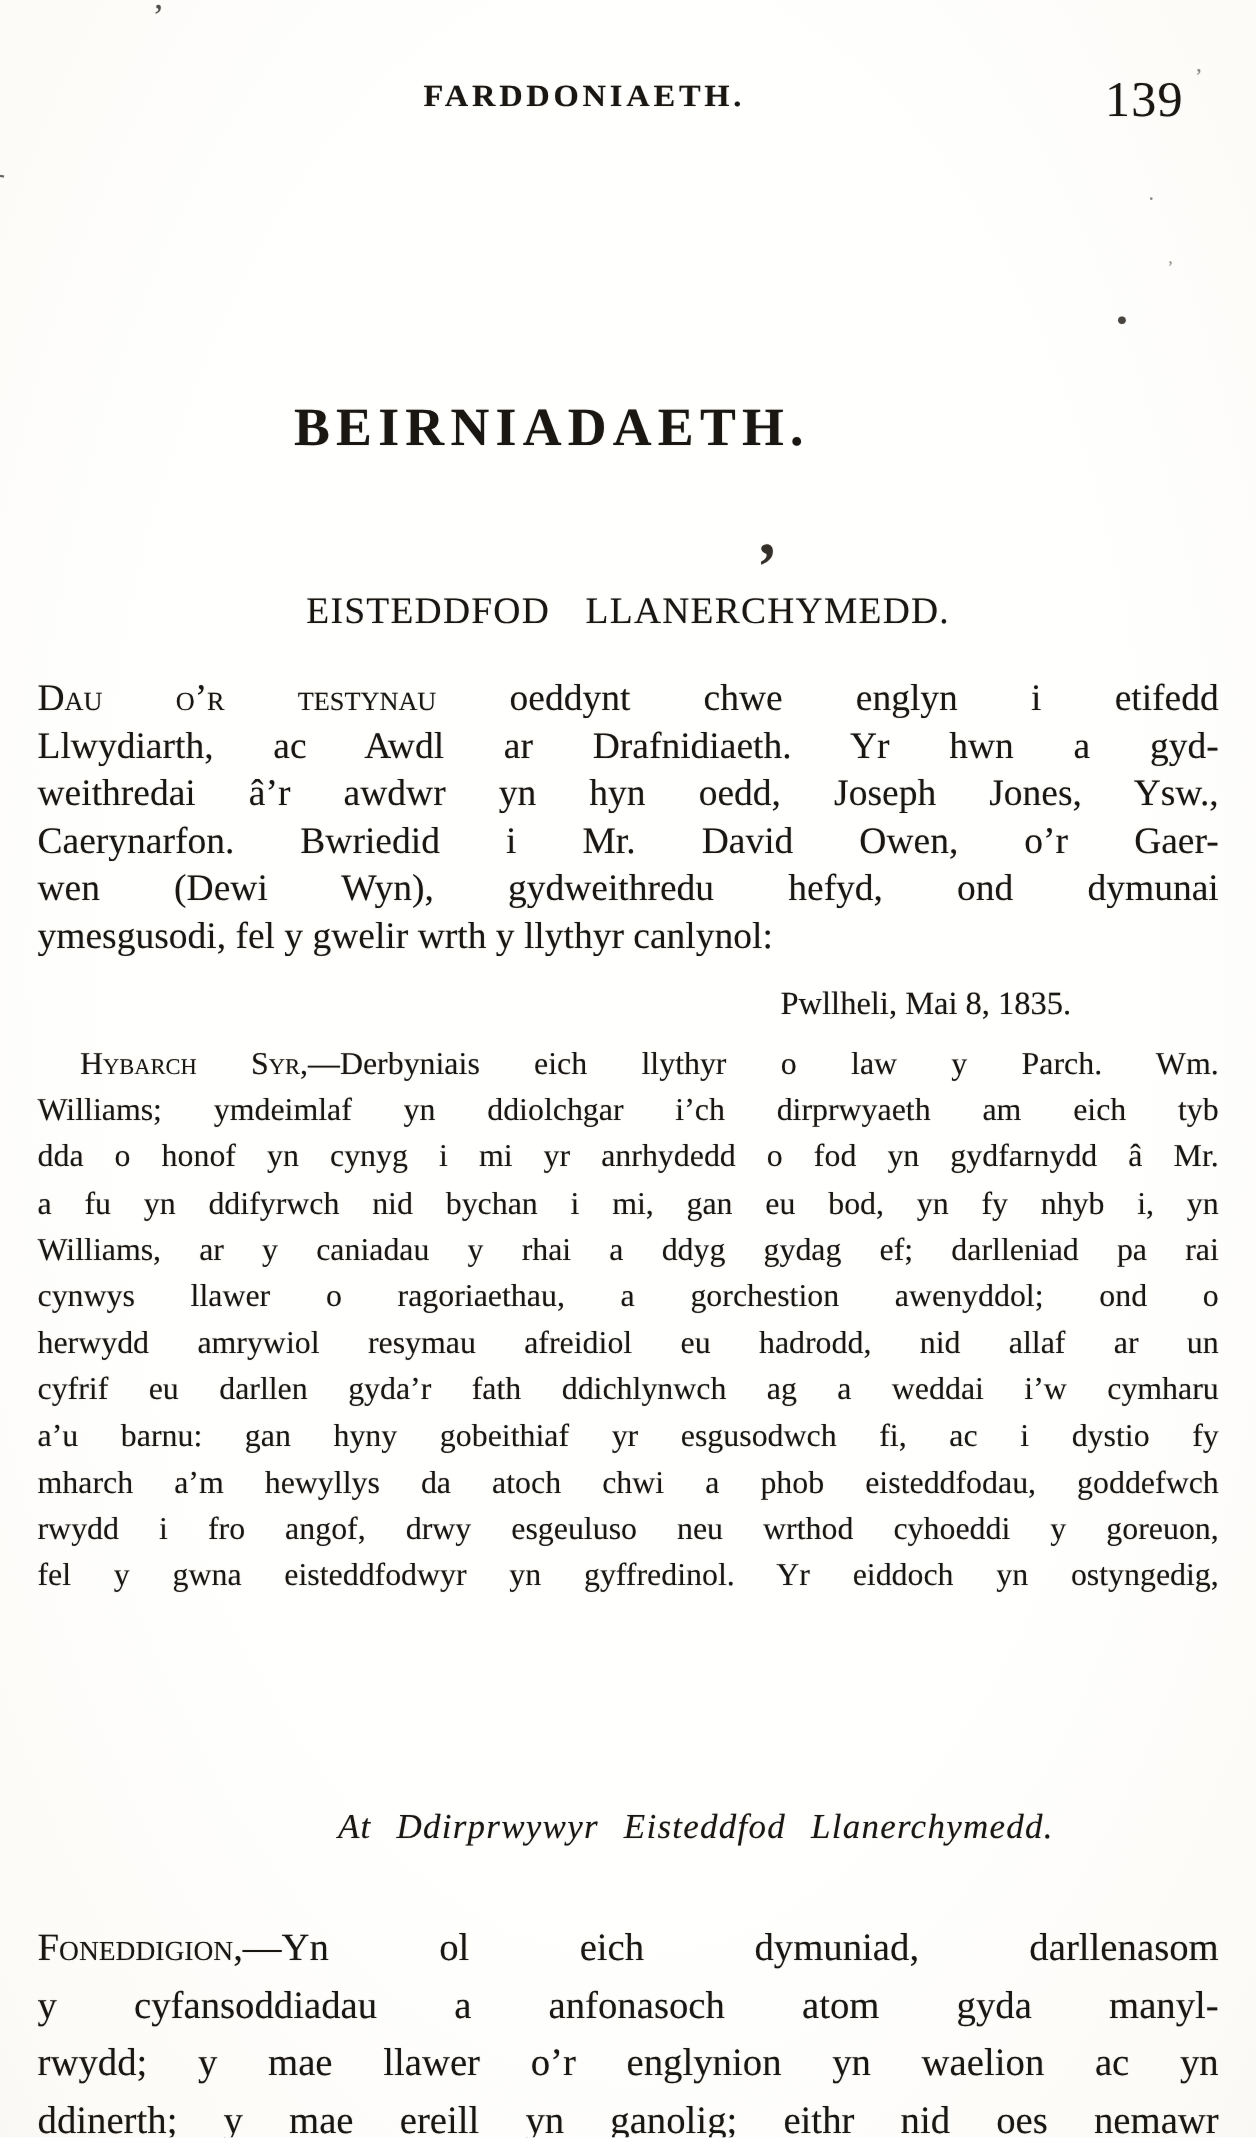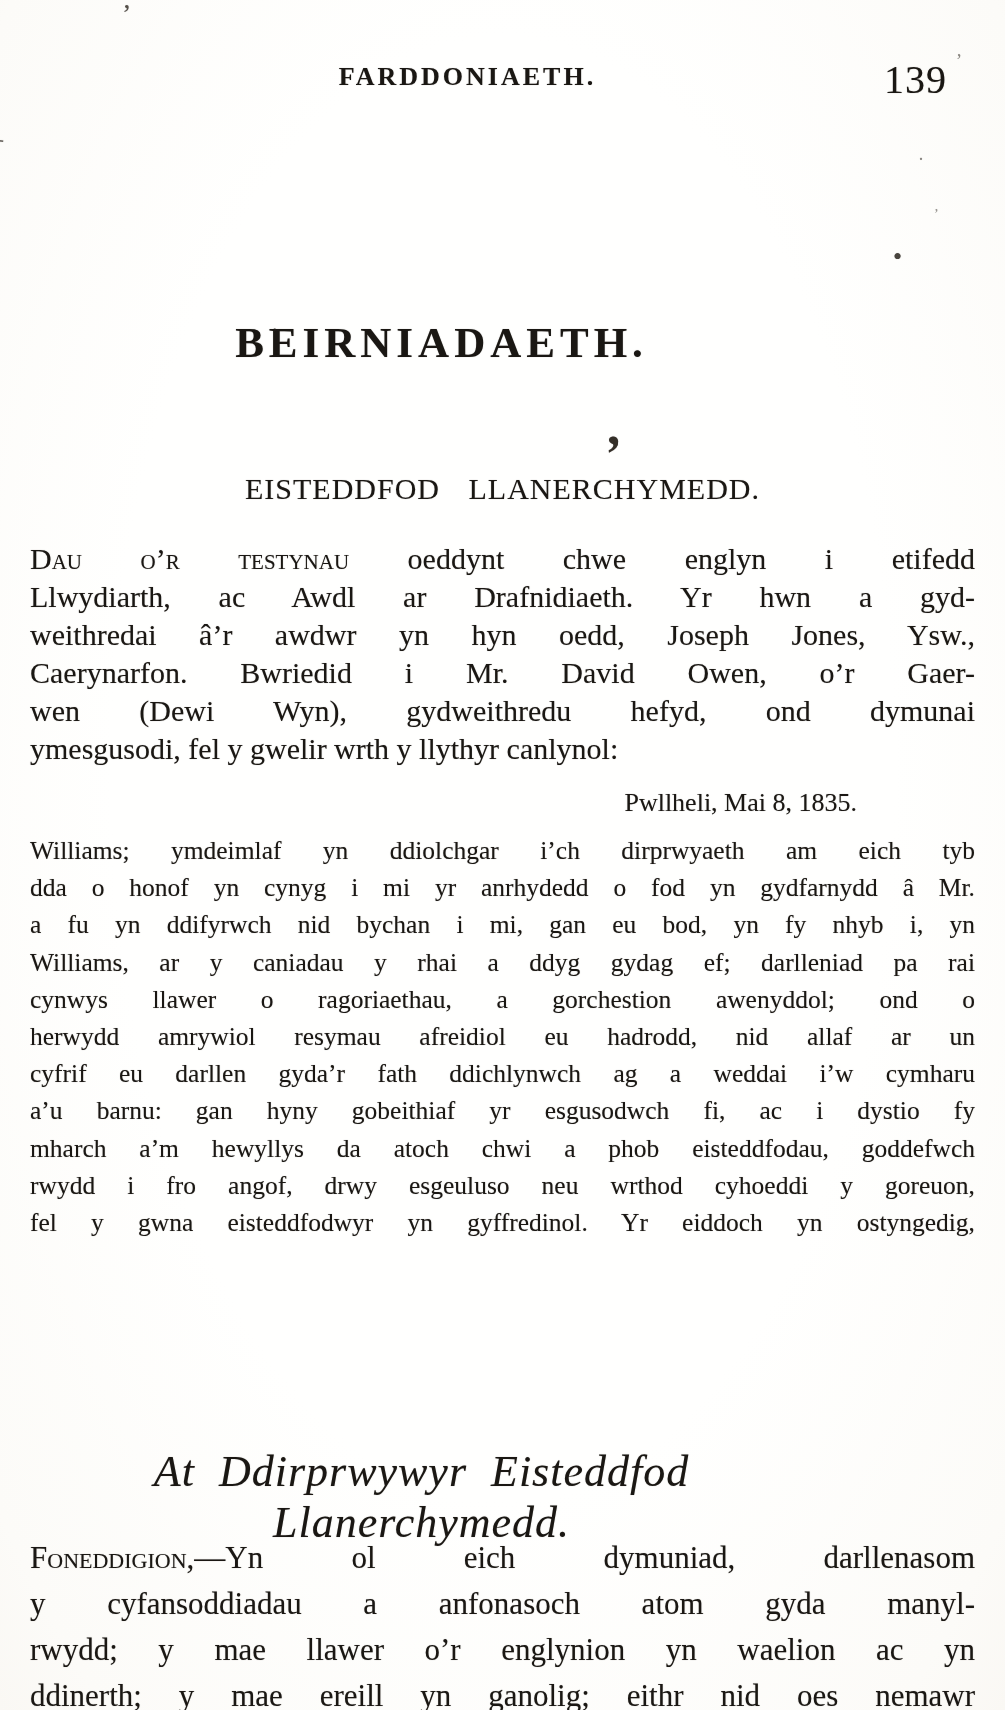--- a/index.html
+++ b/index.html
@@ -48,22 +48,22 @@
   .letter .first { text-indent: 34px; }
   .sig-row {
     top: 1328px; display: flex; justify-content: space-between;
     padding-left: 62px; padding-right: 142px;
     font-size: 27px;
   }
   .italic { font-style: italic; }
   .signature { font-style: normal; letter-spacing: 2px; }
   .closing-heading {
     position: absolute; top: 1446px; left: 0; width: 843px;
-    text-align: center; font-style: italic; font-weight: normal;
-    font-size: 44px; word-spacing: 12px; letter-spacing: 1px;
+    text-align: right; font-style: italic; font-weight: normal;
+    font-size: 28px; word-spacing: 12px; letter-spacing: 1px;
   }
   .closing { top: 1535px; font-size: 31px; line-height: 46px; }
   
   .speck { position: absolute; line-height: 1; color: #2a241d; }
   .s1 { left: 122px; top: 0px;  font-size: 28px; opacity: .8; }
   .s2 { left: -3px;  top: 128px; font-size: 22px; opacity: .7; transform: rotate(8deg); }
   .s3 { left: 956px; top: 52px;  font-size: 18px; opacity: .55; }
   .s4 { left: 893px; top: 244px; font-size: 26px; opacity: .85; }
   .s5 { left: 606px; top: 428px; font-size: 52px; font-weight: bold; opacity: .95; transform: rotate(-6deg); }
   .s6 { left: 272px; top: 326px; font-size: 16px; opacity: .5; }
@@ -89,20 +89,21 @@
     <div class="line jline">Llwydiarth, ac Awdl ar Drafnidiaeth. Yr hwn a gyd-</div>
     <div class="line jline">weithredai â’r awdwr yn hyn oedd, Joseph Jones, Ysw.,</div>
     <div class="line jline">Caerynarfon. Bwriedid i Mr. David Owen, o’r Gaer-</div>
     <div class="line jline">wen (Dewi Wyn), gydweithredu hefyd, ond dymunai</div>
     <div class="line">ymesgusodi, fel y gwelir wrth y llythyr canlynol:</div>
   </section>
 
   <div class="col dateline">Pwllheli, Mai 8, 1835.</div>
 
   <section class="col letter">
+    <div class="line jline first"><span class="sc">Hybarch Syr,</span><span>—Derbyniais eich llythyr o law y Parch. Wm.</span></div>
     <div class="line jline">Williams; ymdeimlaf yn ddiolchgar i’ch dirprwyaeth am eich tyb</div>
     <div class="line jline">dda o honof yn cynyg i mi yr anrhydedd o fod yn gydfarnydd â Mr.</div>
     <div class="line jline">a fu yn ddifyrwch nid bychan i mi, gan eu bod, yn fy nhyb i, yn</div>
     <div class="line jline">Williams, ar y caniadau y rhai a ddyg gydag ef; darlleniad pa rai</div>
     <div class="line jline">cynwys llawer o ragoriaethau, a gorchestion awenyddol; ond o</div>
     <div class="line jline">herwydd amrywiol resymau afreidiol eu hadrodd, nid allaf ar un</div>
     <div class="line jline">cyfrif eu darllen gyda’r fath ddichlynwch ag a weddai i’w cymharu</div>
     <div class="line jline">a’u barnu: gan hyny gobeithiaf yr esgusodwch fi, ac i dystio fy</div>
     <div class="line jline">mharch a’m hewyllys da atoch chwi a phob eisteddfodau, goddefwch</div>
     <div class="line jline">rwydd i fro angof, drwy esgeuluso neu wrthod cyhoeddi y goreuon,</div>

